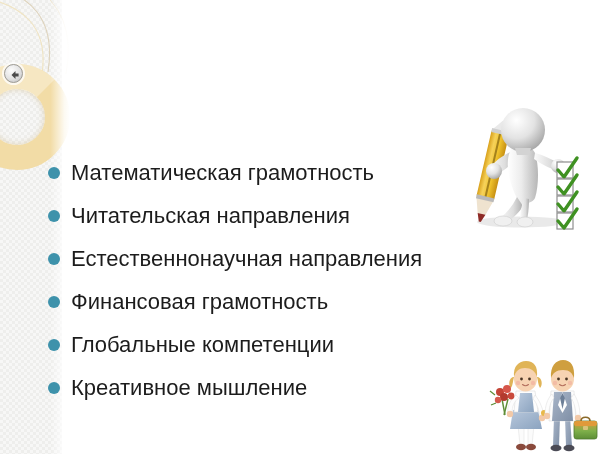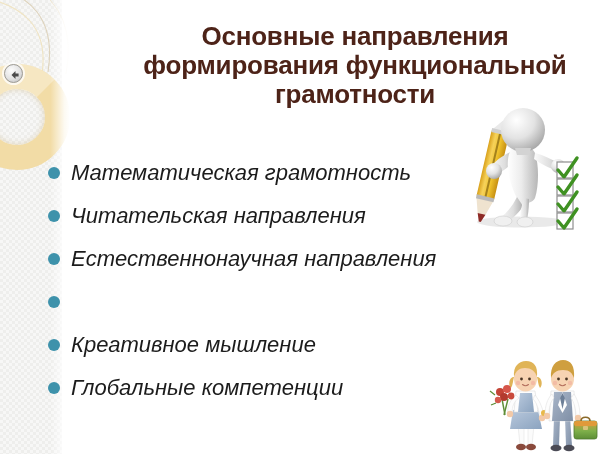--- a/index.html
+++ b/index.html
@@ -102,21 +102,20 @@
     list-style: none;
   }
   .bullets li {
     position: relative;
     padding-left: 23px;
     height: 43px;
     font-size: 22px;
     line-height: 30px;
     color: #1c1c1c;
     white-space: nowrap;
-    font-style: italic;
   }
   .bullets li .dot {
     position: absolute;
     left: 0;
     top: 9px;
     width: 12px;
     height: 12px;
     border-radius: 50%;
     background: #3e92ab;
   }
@@ -172,49 +171,45 @@
   <div class="gold-ring"></div>
 
   <div class="left-strip-fade"></div>
 
   <div class="back-btn">
     <svg class="arrow" width="11" height="10" viewBox="0 0 11 10">
       <path d="M6.5 1 L2.5 5 L6.5 9 L6.5 6.6 L9.6 6.6 L9.6 3.4 L6.5 3.4 Z" fill="#4b4b4b"></path>
     </svg>
   </div>
 
-  <div class="title">
-    <div>Основные направления</div>
-    <div>формирования функциональной</div>
-    <div>грамотности</div>
-  </div>
 
   <ul class="bullets">
     <li>
       <span class="dot"></span>
       <span>Математическая грамотность</span>
     </li>
     <li>
       <span class="dot"></span>
       <span>Читательская направления</span>
     </li>
     <li>
       <span class="dot"></span>
       <span>Естественнонаучная направления</span>
     </li>
     <li>
       <span class="dot"></span>
+      <span>Финансовая грамотность</span>
+    </li>
+    <li>
+      <span class="dot"></span>
+      <span>Глобальные компетенции</span>
     </li>
     <li>
       <span class="dot"></span>
       <span>Креативное мышление</span>
-    </li>
-    <li>
-      <span class="dot"></span>
-      <span>Глобальные компетенции</span>
     </li>
   </ul>
 
   <svg class="fig-pencil" viewBox="0 0 145 128">
     <defs>
       <radialGradient id="gHead" cx="35%" cy="28%" r="75%">
         <stop offset="0%" stop-color="#ffffff"></stop>
         <stop offset="55%" stop-color="#e3e3e3"></stop>
         <stop offset="100%" stop-color="#a9a9a9"></stop>
       </radialGradient>

